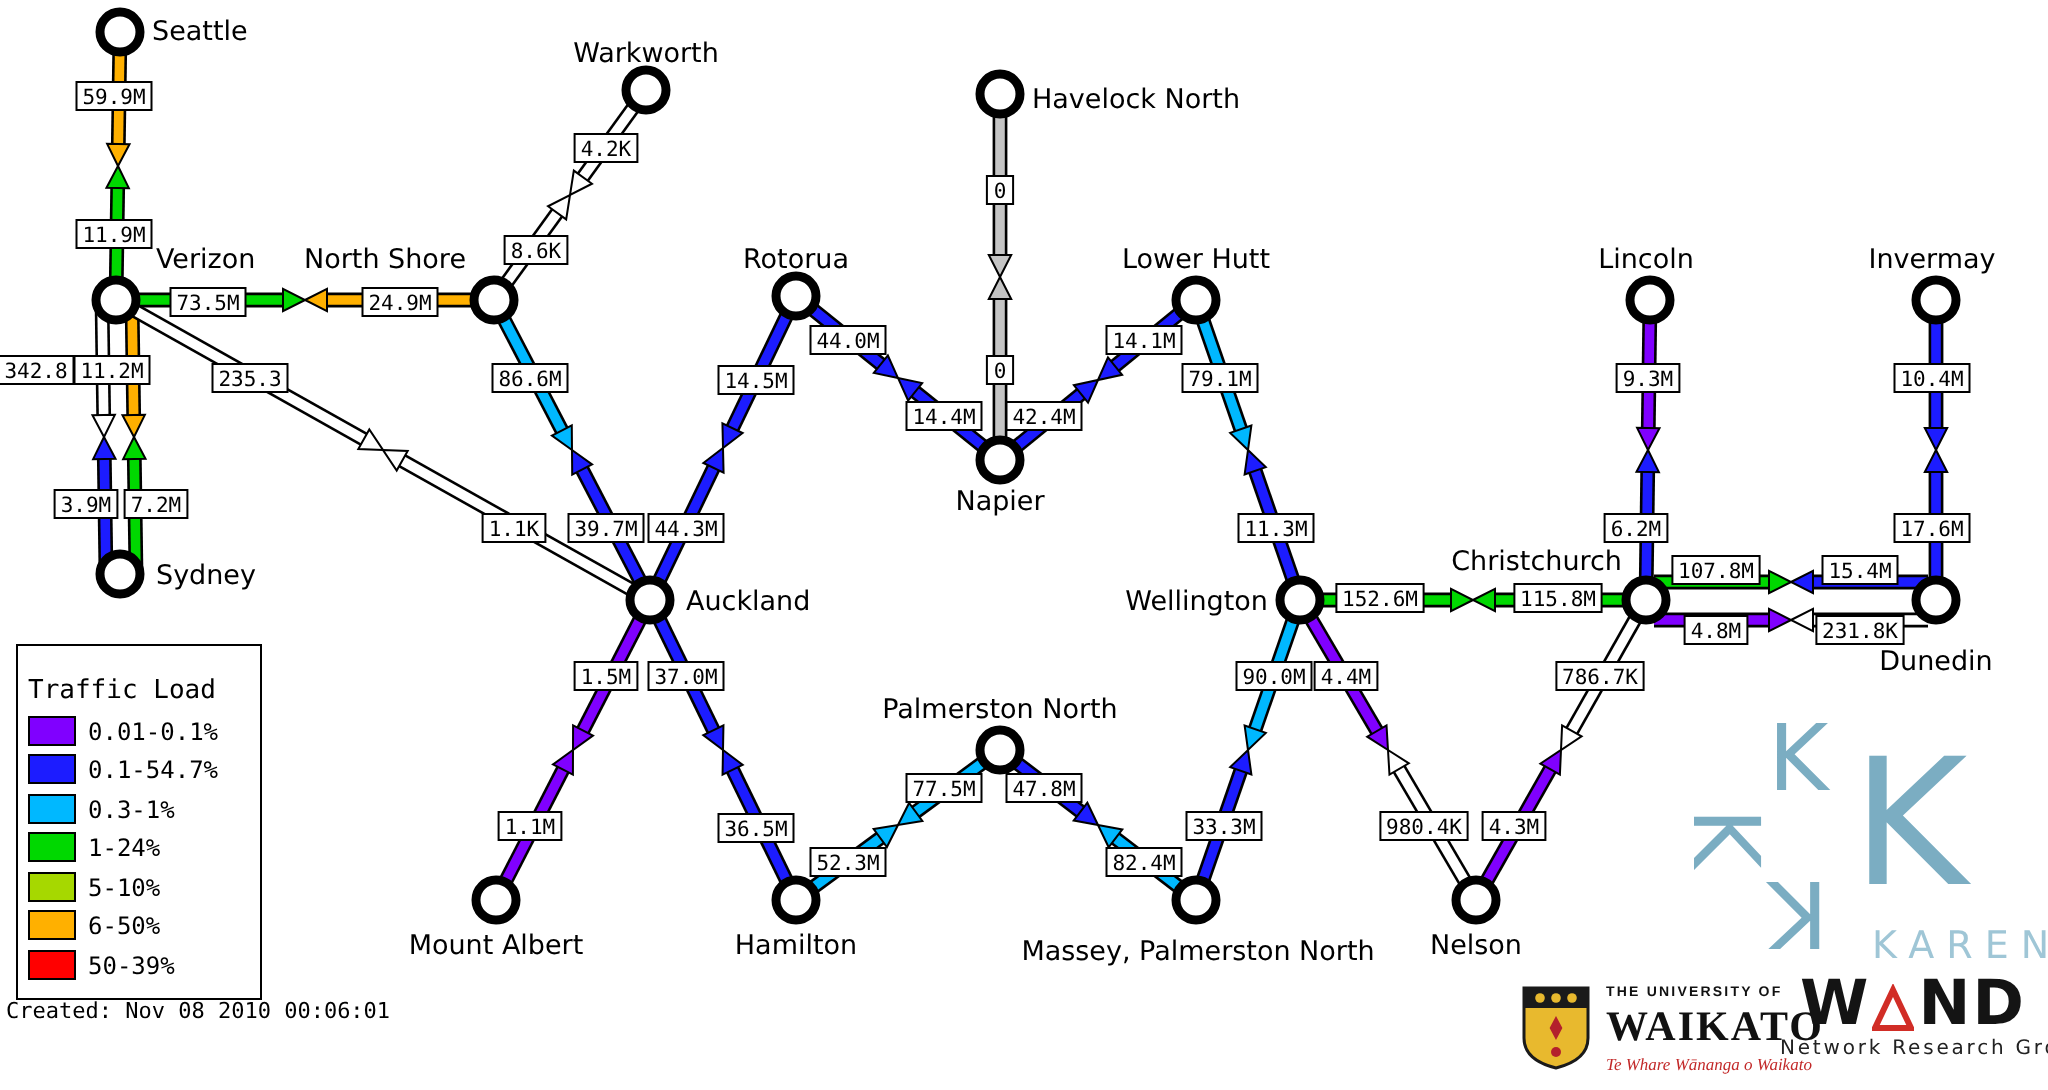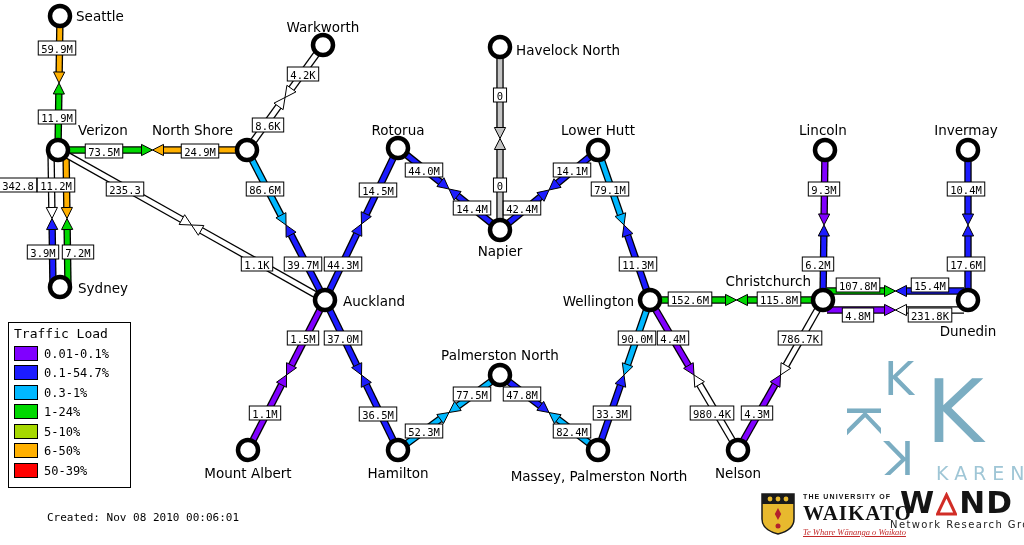--- a/index.html
+++ b/index.html
@@ -3,38 +3,38 @@
 <meta charset="utf-8">
 <style>
   html,body{margin:0;padding:0;}
   body{
     width:1024px;height:545px;background:#ffffff;overflow:hidden;position:relative;
     font-family:"DejaVu Sans",sans-serif;
   }
   #map-svg{position:absolute;left:0;top:0;}
   #legend{
     position:absolute;left:8px;top:322px;width:112px;
-    background:#fff;border:1px solid #000;padding:2px 4px 5px 5px;
+    background:#fff;border:1px solid #000;padding:14px 4px 5px 5px;
   }
   .legend-title{font:13px "DejaVu Sans Mono",monospace;color:#000;margin:1px 0 3px 0;}
   .legend-row{display:flex;align-items:flex-end;gap:6px;margin:4.5px 0;}
   .swatch{width:22px;height:13px;border:1px solid #000;display:inline-block;flex:none;}
   .legend-label{font:12px "DejaVu Sans Mono",monospace;color:#000;white-space:nowrap;}
-  #created{position:absolute;left:3px;top:511px;font:11px "DejaVu Sans Mono",monospace;color:#000;margin-left:44px;}
+  #created{position:absolute;left:3px;top:499px;font:11px "DejaVu Sans Mono",monospace;color:#000;}
 
   #karen-logo{position:absolute;left:848px;top:350px;width:172px;height:142px;}
   #karen-glyphs{position:absolute;inset:0;}
   #karen-word{position:absolute;left:88px;top:112px;font-size:19px;letter-spacing:6px;
     font-family:"DejaVu Sans",sans-serif;}
 
   #waikato{position:absolute;left:760px;top:493px;display:flex;gap:7px;}
   .wk-text{display:flex;flex-direction:column;line-height:1;}
   .wk-line1{font:bold 7px "Liberation Sans",sans-serif;letter-spacing:1.1px;color:#111;}
   .wk-line2{font:bold 21px "Liberation Serif",serif;letter-spacing:1px;color:#111;margin:1px 0 1px 0;}
-  .wk-line3{font:italic 8.5px "Liberation Serif",serif;color:#c22828;text-decoration:underline;}
+  .wk-line3{font:italic 8.5px "Liberation Serif",serif;color:#c22828;}
 
   #wand{position:absolute;left:890px;top:488px;width:132px;}
   .wand-row{display:flex;align-items:flex-end;justify-content:center;gap:1px;
     font:800 31px "DejaVu Sans",sans-serif;color:#141414;line-height:0.95;}
   .wand-tri{margin:0 1px 1px 1px;}
   #wand-sub{font:10px "DejaVu Sans",sans-serif;letter-spacing:1.4px;color:#222;
     text-align:center;margin-top:2px;white-space:nowrap;}
 </style>
 </head>
 <body>

